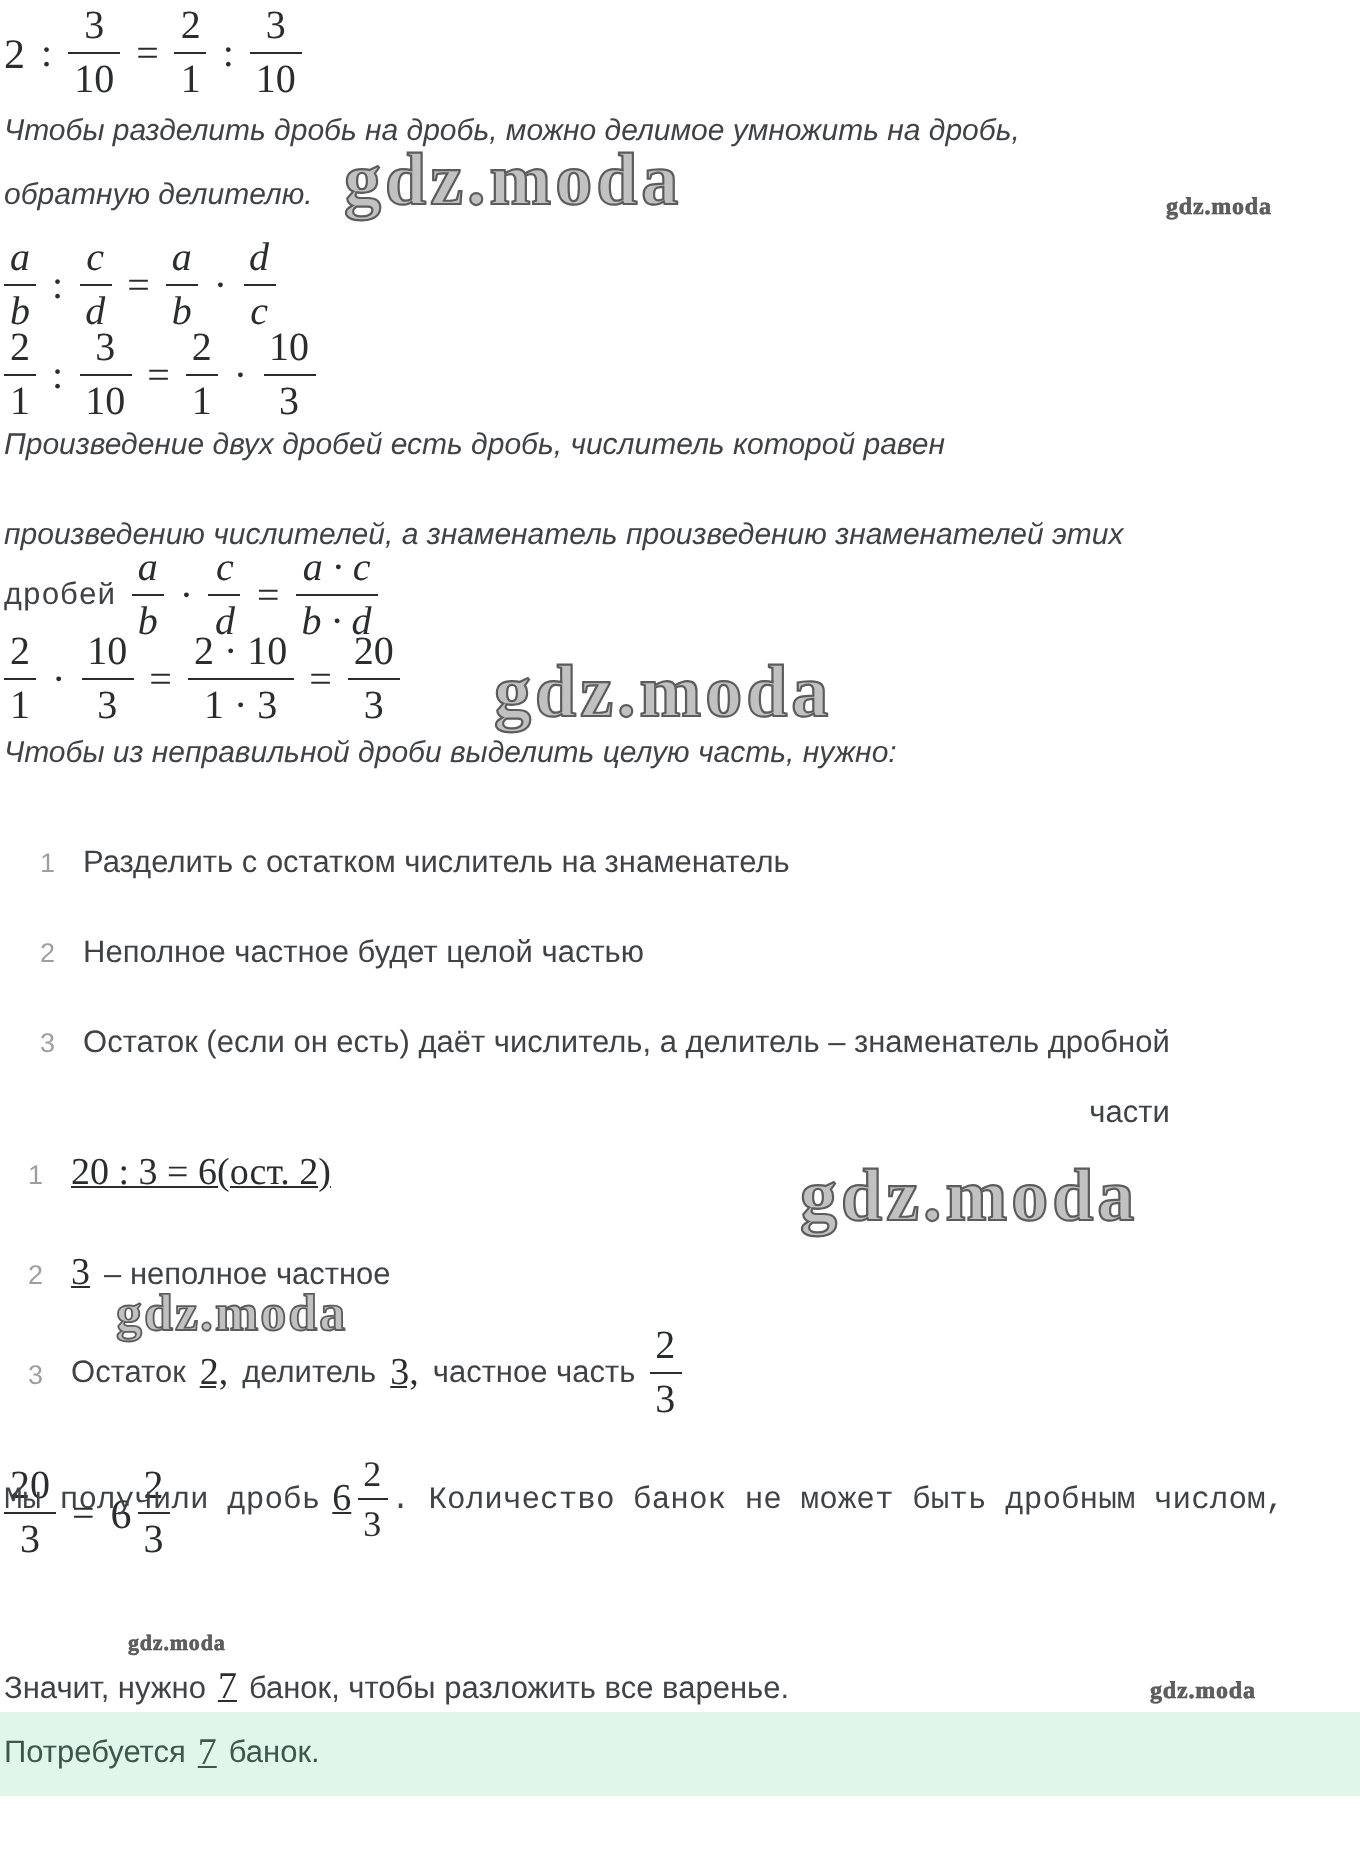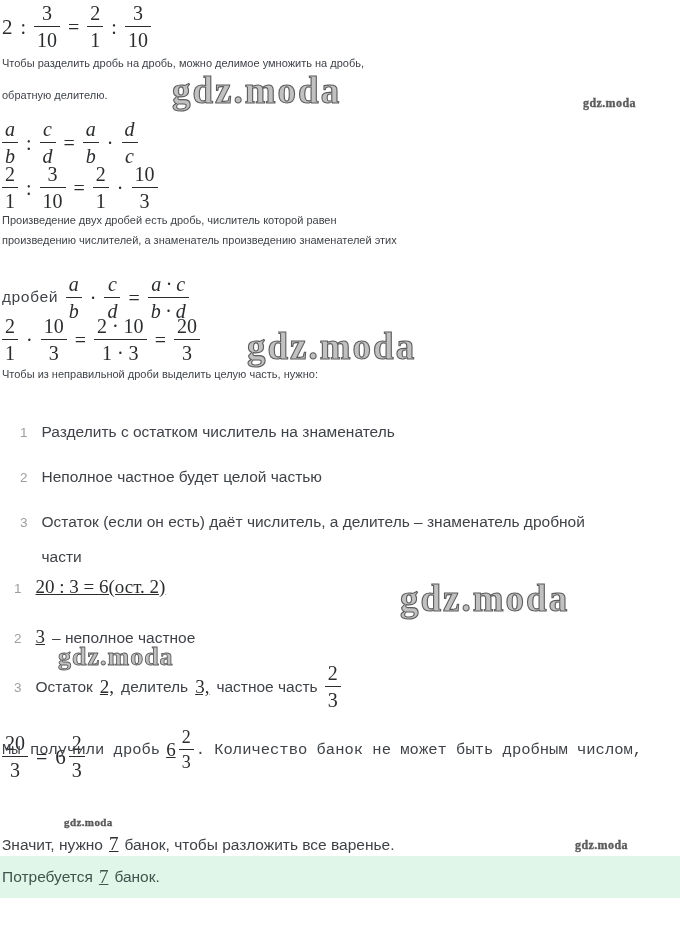--- a/index.html
+++ b/index.html
@@ -1,20 +1,20 @@
 <!DOCTYPE html>
 <html><head>
 <meta charset="utf-8">
 <style>
   html,body { margin:0; padding:0; background:#ffffff; }
   .page {
     position:relative; width:680px; height:928px; background:#ffffff;
     font-family:"Liberation Sans", sans-serif; color:#3f4348; overflow:hidden;
   }
-  .txt { position:absolute; font-size:11px; white-space:nowrap; color:#3f4348; }
+  .txt { position:absolute; font-size:15px; white-space:nowrap; color:#3f4348;font-style:italic; }
 
   
   .mrow {
     position:absolute; display:flex; align-items:center; column-gap:8px;
     font-family:"Liberation Serif", serif; font-size:21px; color:#2a2c2e; white-space:nowrap;
   }
   .frac { display:inline-flex; flex-direction:column; font-family:"Liberation Serif", serif; color:#2a2c2e; }
   .frac .fn { text-align:center; padding:0 3px 2px; border-bottom:1.4px solid #2a2c2e; line-height:1.05; }
   .frac .fd { text-align:center; padding:3px 3px 0; line-height:1.05; }
   .frac-lg { font-size:20px; }
@@ -36,21 +36,21 @@
   .wm-sm {
     font-size:12px; letter-spacing:0.4px; color:#5f5f5f; -webkit-text-stroke:0.3px #4c4c4c;
   }
 
   
   .li { position:absolute; display:flex; column-gap:14px; font-size:15.5px; align-items:baseline; }
   .li-center { align-items:center; }
   .li .num { color:#9e9e9e; font-size:13.5px; flex:none; }
   .li .inner { display:flex; column-gap:7px; align-items:baseline; }
   .li .inner-center { display:flex; column-gap:7px; align-items:center; }
-  .l1text .ln { line-height:1.2; }
+  .l1text .ln { line-height:1.2;text-align:right; }
   .l1text .ln2 { margin-top:16px; }
 
   
   .answer {
     position:absolute; left:0; top:856px; width:680px; height:42px; background:#e0f6e8;
     display:flex; align-items:center; column-gap:6px; padding-left:2px; box-sizing:border-box;
     color:#3d564e; font-size:15.5px;
   }
   .answer .mnum { color:#3d564e; }
 </style>
@@ -121,21 +121,21 @@
         <span class="fd">1</span>
       </span>
     <span class="op">·</span>
     <span class="frac frac-lg">
         <span class="fn">10</span>
         <span class="fd">3</span>
       </span>
   </div>
 
   <div class="txt" style="left:2px; top:214px;">Произведение двух дробей есть дробь, числитель которой равен</div>
-  <div class="txt" style="left:2px; top:234px;">произведению числителей, а знаменатель произведению знаменателей этих</div>
+  <div class="txt" style="left:2px; top:259px;">произведению числителей, а знаменатель произведению знаменателей этих</div>
 
   <div class="mrow" style="left:2px; top:274px;">
     <span class="w">дробей</span>
     <span class="frac frac-lg">
         <span class="fn it">a</span>
         <span class="fd it">b</span>
       </span>
     <span class="op">·</span>
     <span class="frac frac-lg">
         <span class="fn it">c</span>

